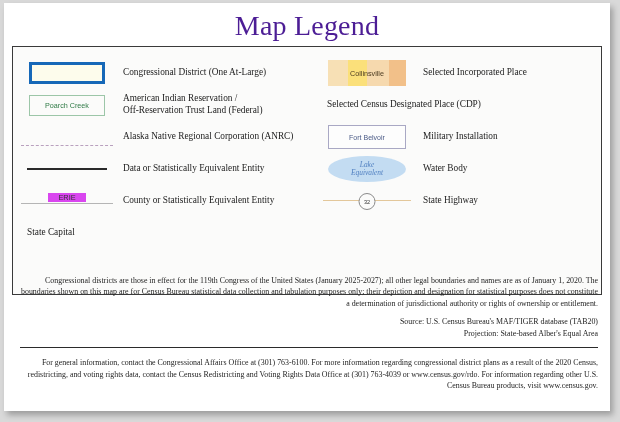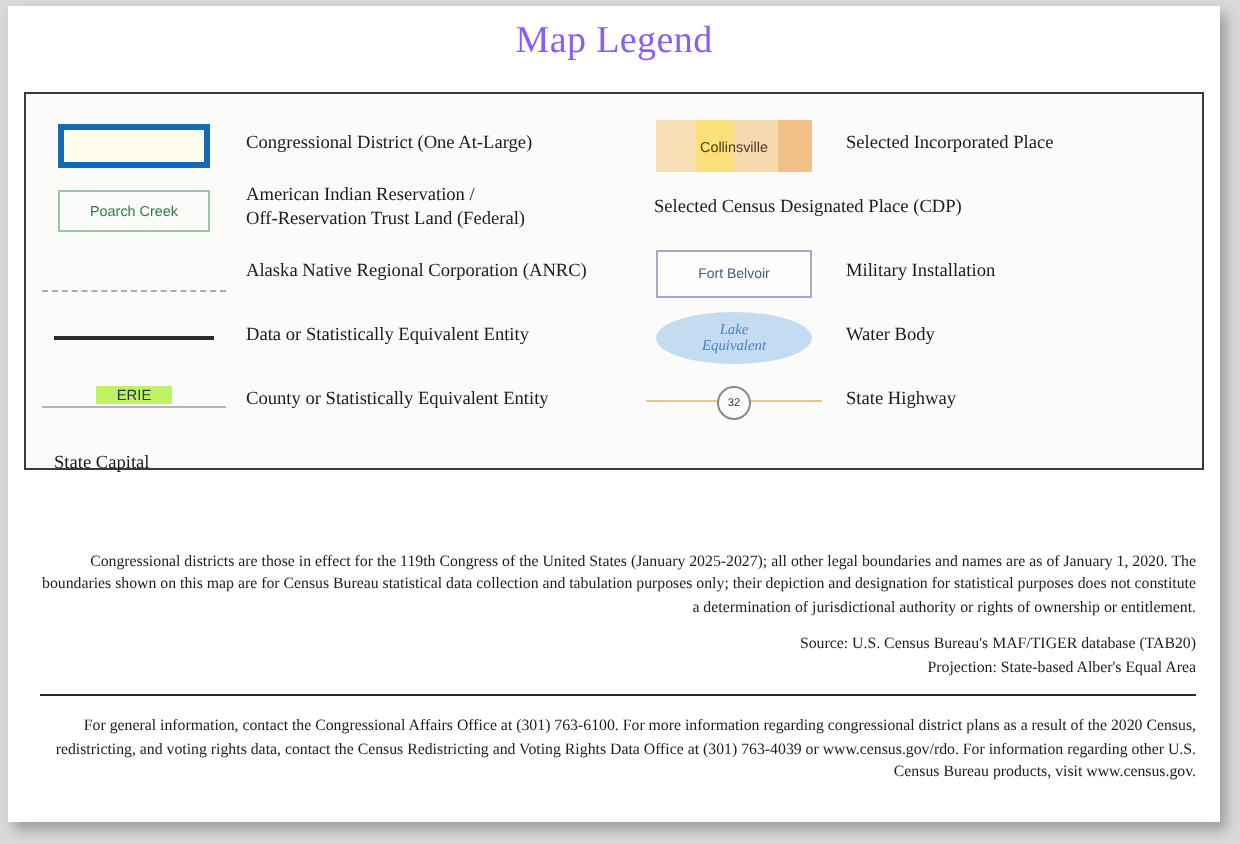--- a/index.html
+++ b/index.html
@@ -18,33 +18,33 @@
     left: 4px;
     top: 3px;
     width: 606px;
     height: 408px;
     background: #ffffff;
     box-shadow: 3px 4px 6px rgba(0,0,0,0.28);
     box-sizing: border-box;
   }
   .title {
     text-align: center;
-    font-size: 19px;
-    color: #8b5cf6;
+    font-size: 28px;
+    color: #4c1d95;
     letter-spacing: 0.2px;
     padding-top: 7px;
     font-weight: normal;
     margin: 0;
   }
   .legend-box {
     position: absolute;
     left: 8px;
     top: 43px;
     width: 590px;
-    height: 189px;
+    height: 249px;
     border: 1.2px solid #3a3a3a;
     box-sizing: border-box;
     background: #fbfbfa;
   }
   .cols {
     position: absolute;
     left: 0;
     top: 0;
     width: 100%;
     height: 100%;
@@ -140,21 +140,21 @@
     border-top: 1px solid #b5b5b5;
   }
   .county-label {
     position: absolute;
     left: 0; right: 0;
     top: 1px;
     text-align: center;
     font-family: "Liberation Sans", sans-serif;
     font-size: 7.4px;
     color: #333;
-    background: #bef264;
+    background: #d946ef;
     padding: 0 2px;
     width: 34px;
     margin: 0 auto;
   }
   
   .capital {
     width: 92px;
     height: 22px;
     position: relative;
   }

